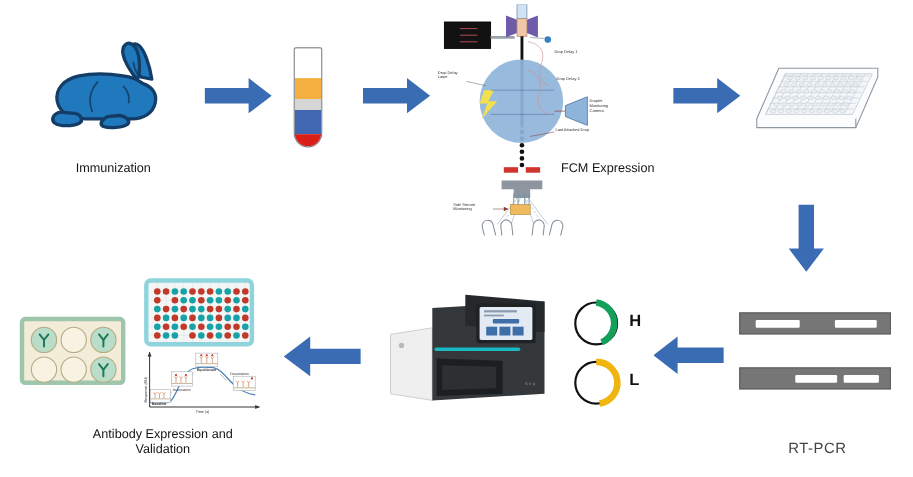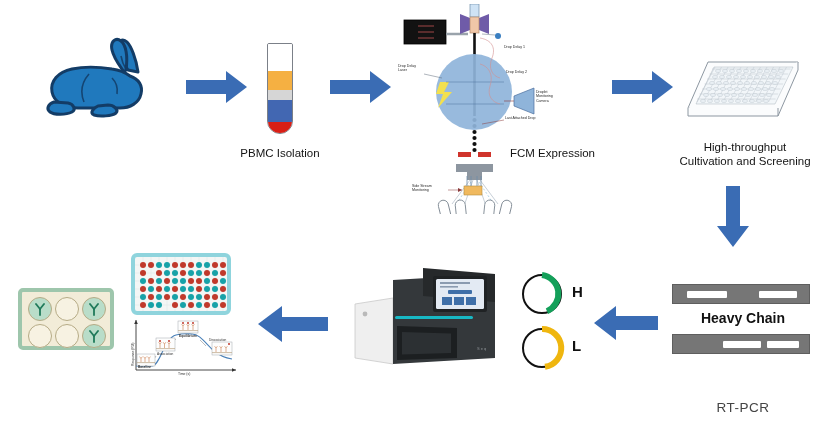--- a/index.html
+++ b/index.html
@@ -175,35 +175,35 @@
         <path d="M12 66 C6 68 4 73 8 76 C12 79 24 79 30 76 C34 74 32 68 26 67 Z"></path>
         <path d="M56 70 C50 73 48 77 52 79 C58 81 70 80 74 77 C77 74 72 69 66 69 Z"></path>
       </g>
       <g fill="none" stroke="#133c66" stroke-width="1.6" opacity="0.85">
         <path d="M47 38 C40 46 38 56 42 66"></path>
         <path d="M79 20 C80 26 82 30 84 33"></path>
         <path d="M70 42 C74 46 76 52 75 58"></path>
       </g>
     </svg>
   </div>
+  <div class="caption" style="left:18px;top:146px;width:170px;">Immunization</div>
 
   <div class="arrow-r" style="left:186px;top:70px;">
     <svg width="62" height="34" viewBox="0 0 62 34">
       <path d="M0 10 L40 10 L40 1 L61 17 L40 33 L40 24 L0 24 Z" fill="#3a6cb4"></path>
     </svg>
   </div>
 
   <div class="tube" style="left:267px;top:43px;height:91px;">
     <div class="tube-layer" style="height:30%;background:#ffffff;"></div>
     <div class="tube-layer" style="height:22%;background:#f5b042;"></div>
     <div class="tube-layer" style="height:11%;background:#d6d6d6;"></div>
     <div class="tube-layer" style="height:25%;background:#4267b2;"></div>
     <div class="tube-layer" style="height:12%;background:#d91f16;"></div>
   </div>
-  <div class="caption" style="left:200px;top:146px;width:160px;">PBMC Isolation</div>
 
   <div class="arrow-r" style="left:330px;top:70px;">
     <svg width="62" height="34" viewBox="0 0 62 34">
       <path d="M0 10 L40 10 L40 1 L61 17 L40 33 L40 24 L0 24 Z" fill="#3a6cb4"></path>
     </svg>
   </div>
 
   <div class="fcm" style="left:396px;top:4px;width:186px;height:210px;">
     <svg width="186" height="210" viewBox="0 0 186 210">
 
@@ -397,34 +397,31 @@
           <ellipse cx="42" cy="45" rx="2.6" ry="1.6"></ellipse>
         <ellipse cx="49" cy="45" rx="2.6" ry="1.6"></ellipse>
           <ellipse cx="56" cy="45" rx="2.6" ry="1.6"></ellipse>
         <ellipse cx="63" cy="45" rx="2.6" ry="1.6"></ellipse>
           <ellipse cx="70" cy="45" rx="2.6" ry="1.6"></ellipse>
         <ellipse cx="77" cy="45" rx="2.6" ry="1.6"></ellipse>
           <ellipse cx="84" cy="45" rx="2.6" ry="1.6"></ellipse>
       </g>
     </svg>
   </div>
-  <div class="caption" style="left:660px;top:140px;width:170px;">High-throughput
-Cultivation and Screening</div>
 
   <div class="arrow-r" style="left:716px;top:186px;">
     <svg width="34" height="62" viewBox="0 0 34 62">
       <path d="M10 0 L24 0 L24 40 L33 40 L17 61 L1 40 L10 40 Z" fill="#3a6cb4"></path>
     </svg>
   </div>
 
   <div class="gel" style="left:672px;top:284px;width:138px;height:20px;">
     <div class="gel-band" style="left:14px;top:6px;width:40px;"></div>
     <div class="gel-band" style="left:86px;top:6px;width:38px;"></div>
   </div>
-  <div class="chain-label" style="left:660px;top:310px;width:166px;">Heavy Chain</div>
 
   <div class="gel" style="left:672px;top:334px;width:138px;height:20px;">
     <div class="gel-band" style="left:50px;top:6px;width:38px;"></div>
     <div class="gel-band" style="left:94px;top:6px;width:32px;"></div>
   </div>
 
   <div class="rtpcr-label" style="left:660px;top:400px;width:166px;">RT-PCR</div>
 
   <div class="arrow-l" style="left:594px;top:305px;">
     <svg width="64" height="36" viewBox="0 0 64 36">
@@ -680,14 +677,16 @@
     </svg>
 
     <div class="spr-tiny" style="left:12px;top:47px;font-weight:bold;">Baseline</div>
     <div class="spr-tiny" style="left:31px;top:34px;">Association</div>
     <div class="spr-tiny" style="left:53px;top:16px;font-weight:bold;">Equilibrium</div>
     <div class="spr-tiny" style="left:83px;top:20px;">Dissociation</div>
     <div class="spr-axlabel spr-ylabel" style="left:5px;top:48px;">Response (RU)</div>
     <div class="spr-axlabel" style="left:52px;top:54px;">Time (s)</div>
   </div>
 
+  <div class="caption" style="left:52px;top:388px;width:192px;">Antibody Expression and
+Validation</div>
 
 </div>
 
 </body></html>

